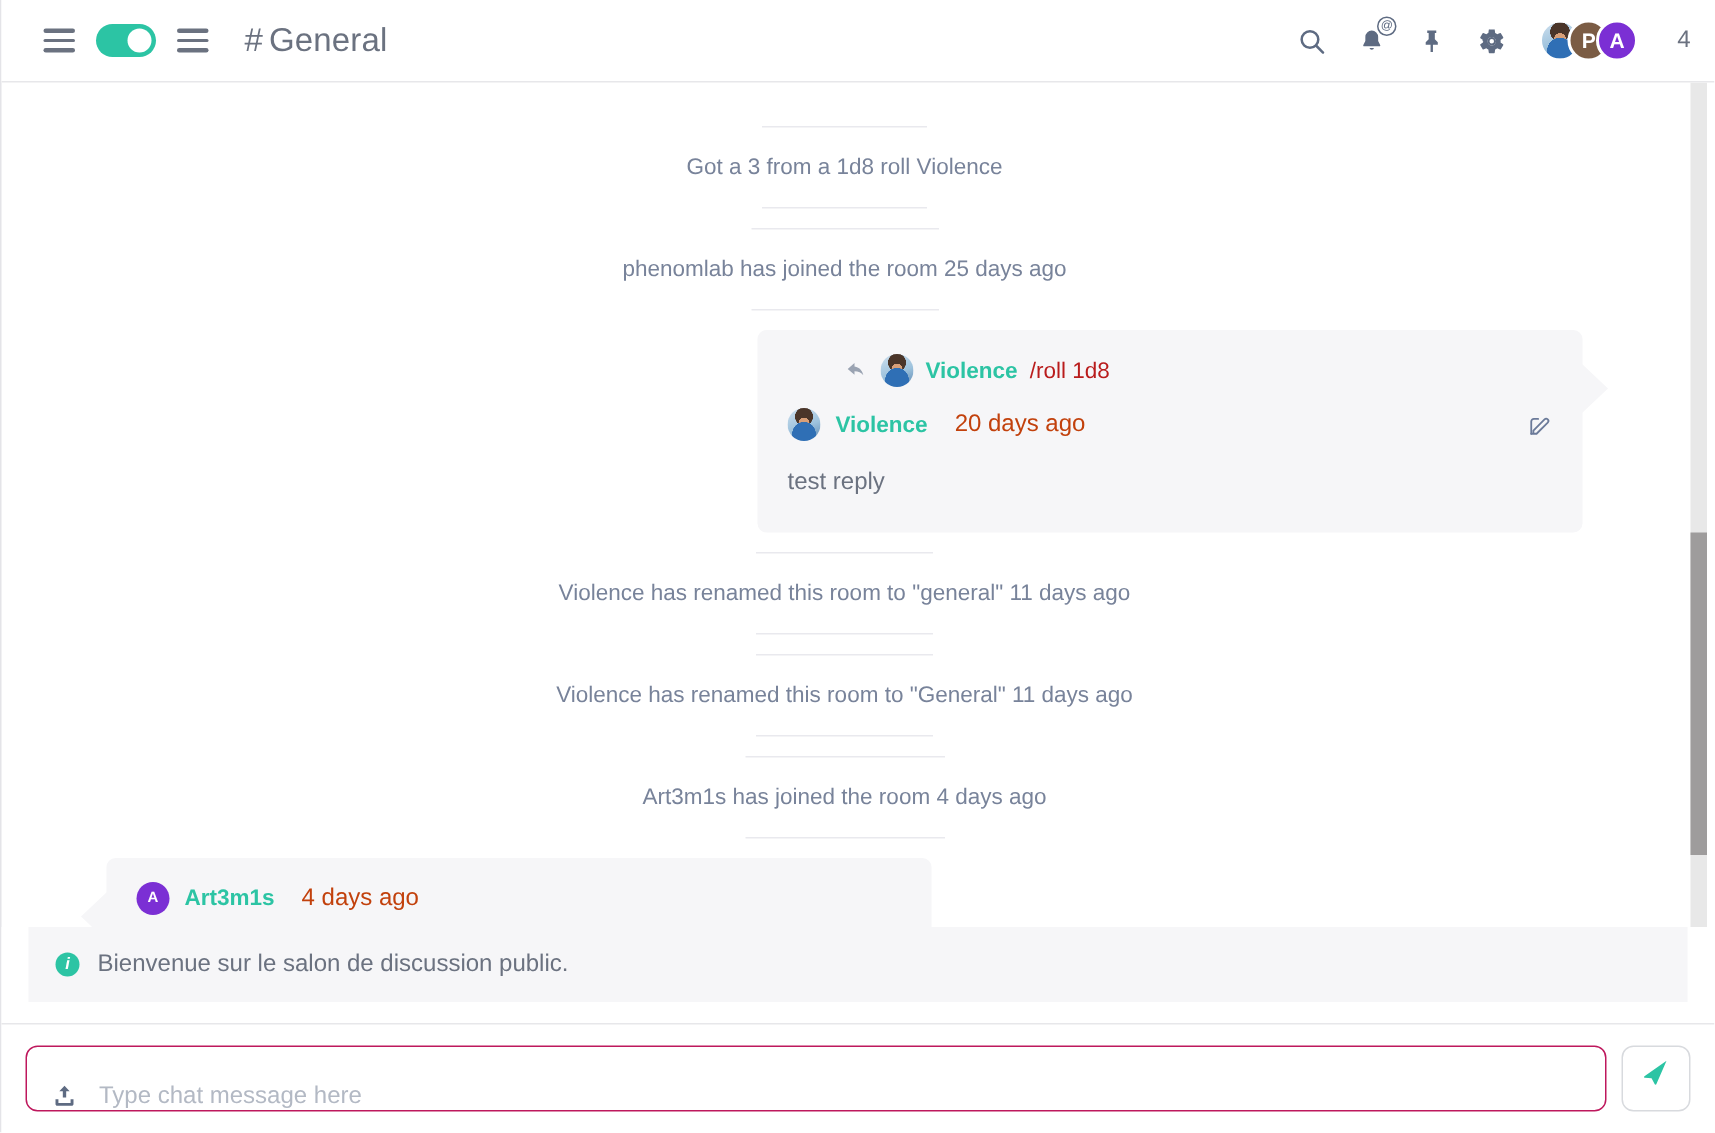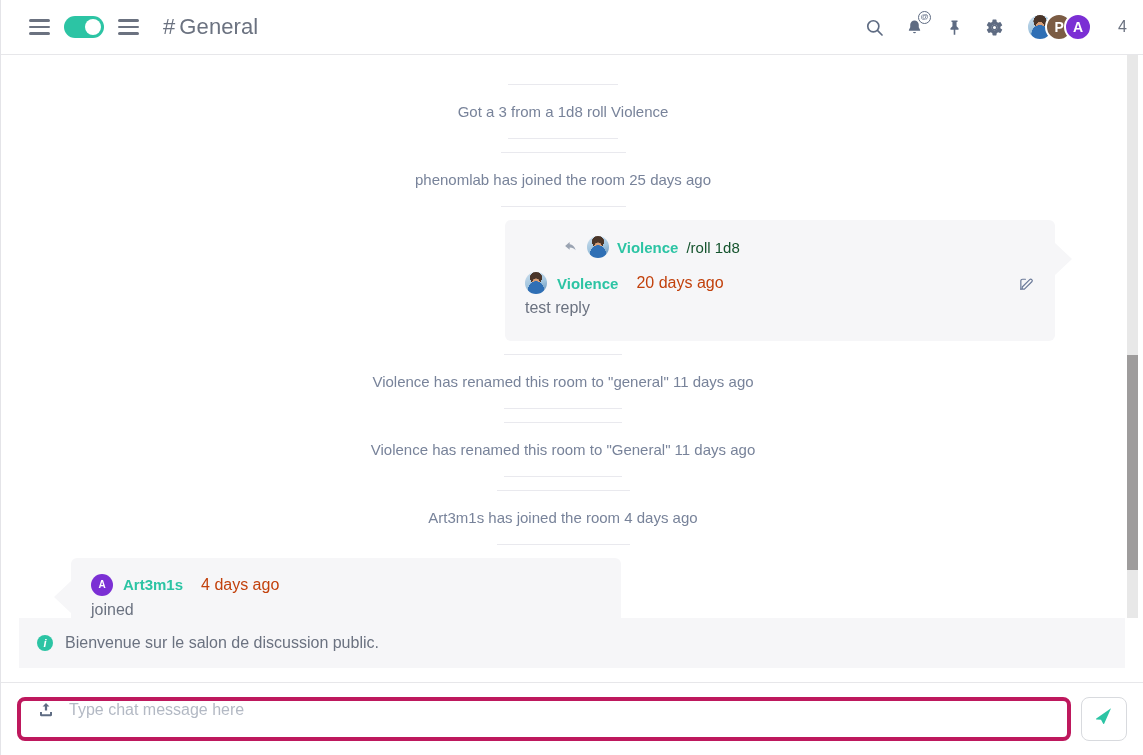--- a/index.html
+++ b/index.html
@@ -137,28 +137,28 @@
     padding-left: 38px; margin-bottom: 14px;
   }
   .quote .reply-arrow { color: #9aa3b2; display:flex; }
   .msg-av {
     width: 22px; height: 22px; border-radius: 50%;
     display:flex; align-items:center; justify-content:center;
     color:#fff; font-size:10px; font-weight:700; overflow:hidden;
     flex: 0 0 auto;
   }
   .uname { color: #2cc4a4; font-size: 15px; font-weight: 600; }
-  .quote .qtext { color: #14532d; font-size: 15px; }
+  .quote .qtext { color: #b91c1c; font-size: 15px; }
 
   .msg-head { display: flex; align-items: center; gap: 10px; }
   .msg-head .uname { font-size: 15px; }
   .msg-head .time { color: #c2410c; font-size: 16px; margin-left: 8px; }
   .edit-icon { margin-left: auto; color: #6b7a99; cursor: pointer; display:flex; }
 
-  .msg-body { }
+  .msg-body { margin-top: 14px; }
   .msg-body p { font-size: 16px; color: #6b7280; line-height: 1.8; }
 
   
   .scrollbar {
     position: absolute; top: 0; right: 5px;
     width: 11px; height: 100%;
     background: #e8e8e8;
   }
   .scrollbar .thumb {
     position: absolute; left: 0; width: 11px;
@@ -184,22 +184,22 @@
   
   .composer-wrap {
     flex: 0 0 auto;
     border-top: 1px solid #e7e7ea;
     padding: 14px 16px;
     display: flex; align-items: center; gap: 10px;
     background: #fff;
   }
   .composer {
     flex: 1 1 auto; height: 44px;
-    border: 4px solid #be185d; border-radius: 8px;
-    display: flex; align-items: flex-start; gap: 14px;
+    border: 1px solid #be185d; border-radius: 8px;
+    display: flex; align-items: flex-end; gap: 14px;
     padding: 0 16px; background: #fff;
   }
   .upload-icon { color: #5e6b82; display:flex; flex:0 0 auto; cursor: pointer; }
   .composer input {
     flex: 1 1 auto; border: none; outline: none;
     font-family: "Liberation Sans", sans-serif;
     font-size: 16px; color: #3b4252; background: transparent;
   }
   .composer input::placeholder { color: #b3b9c4; }
   .send-btn {

